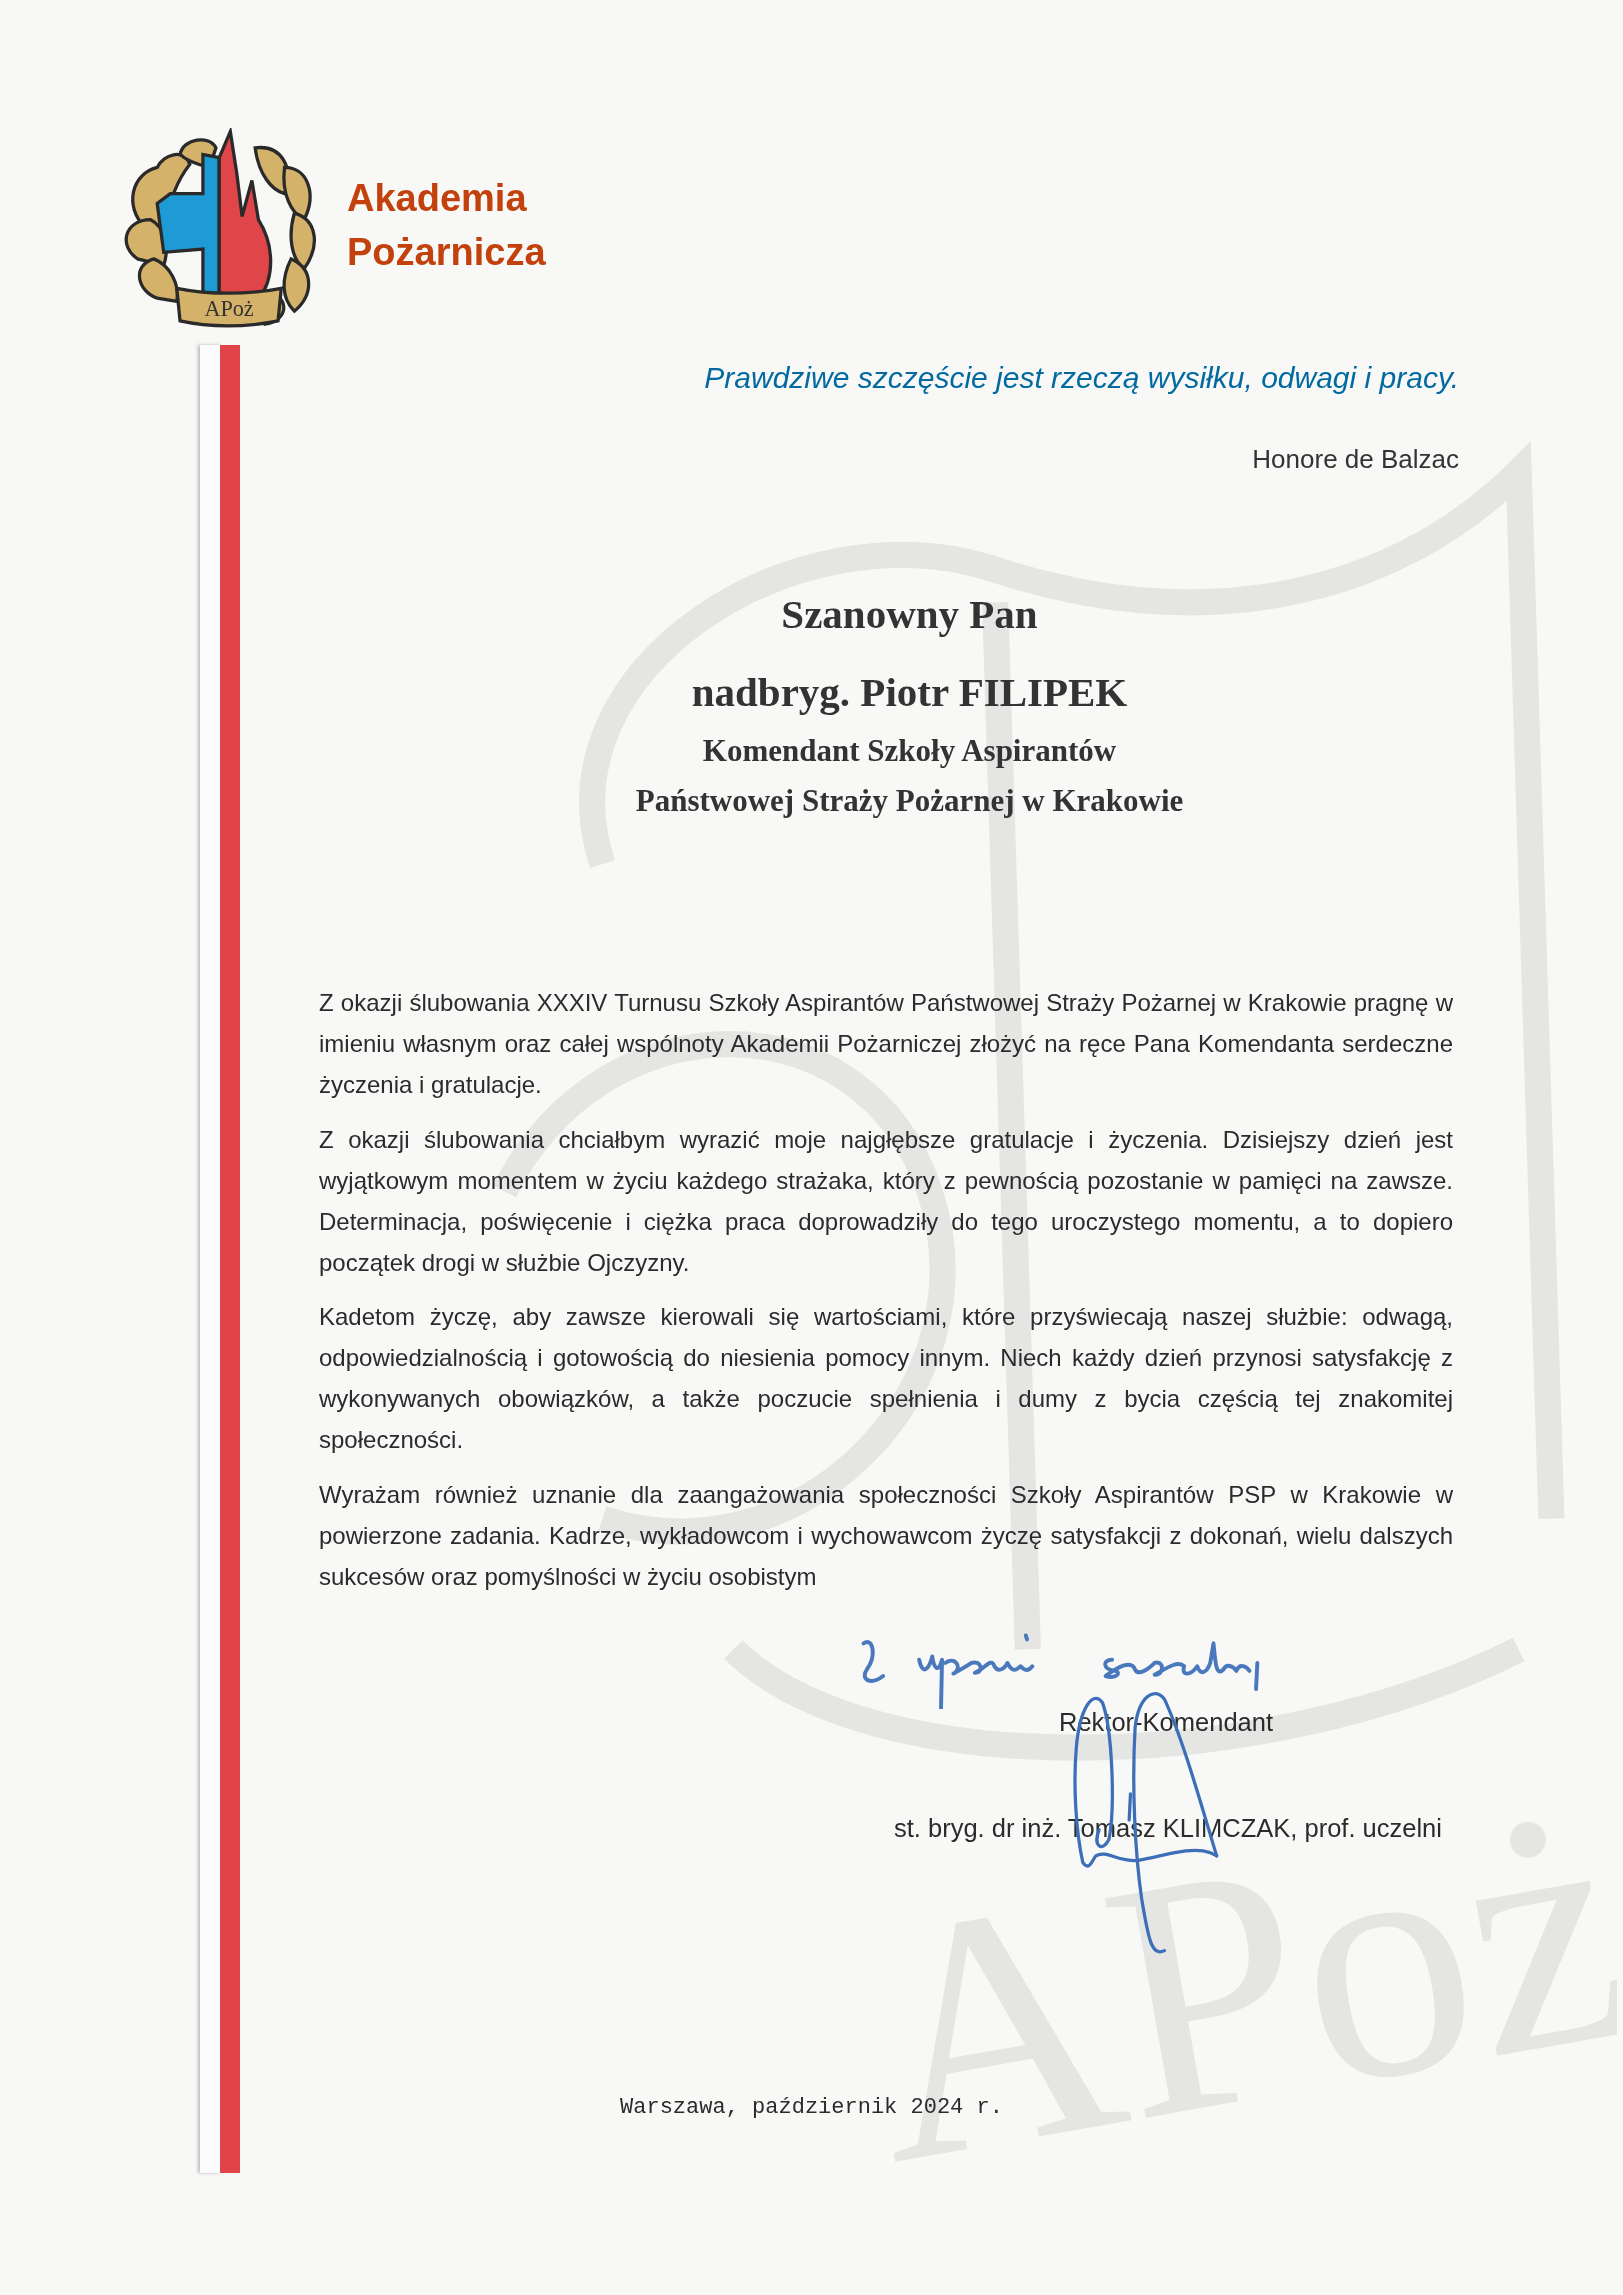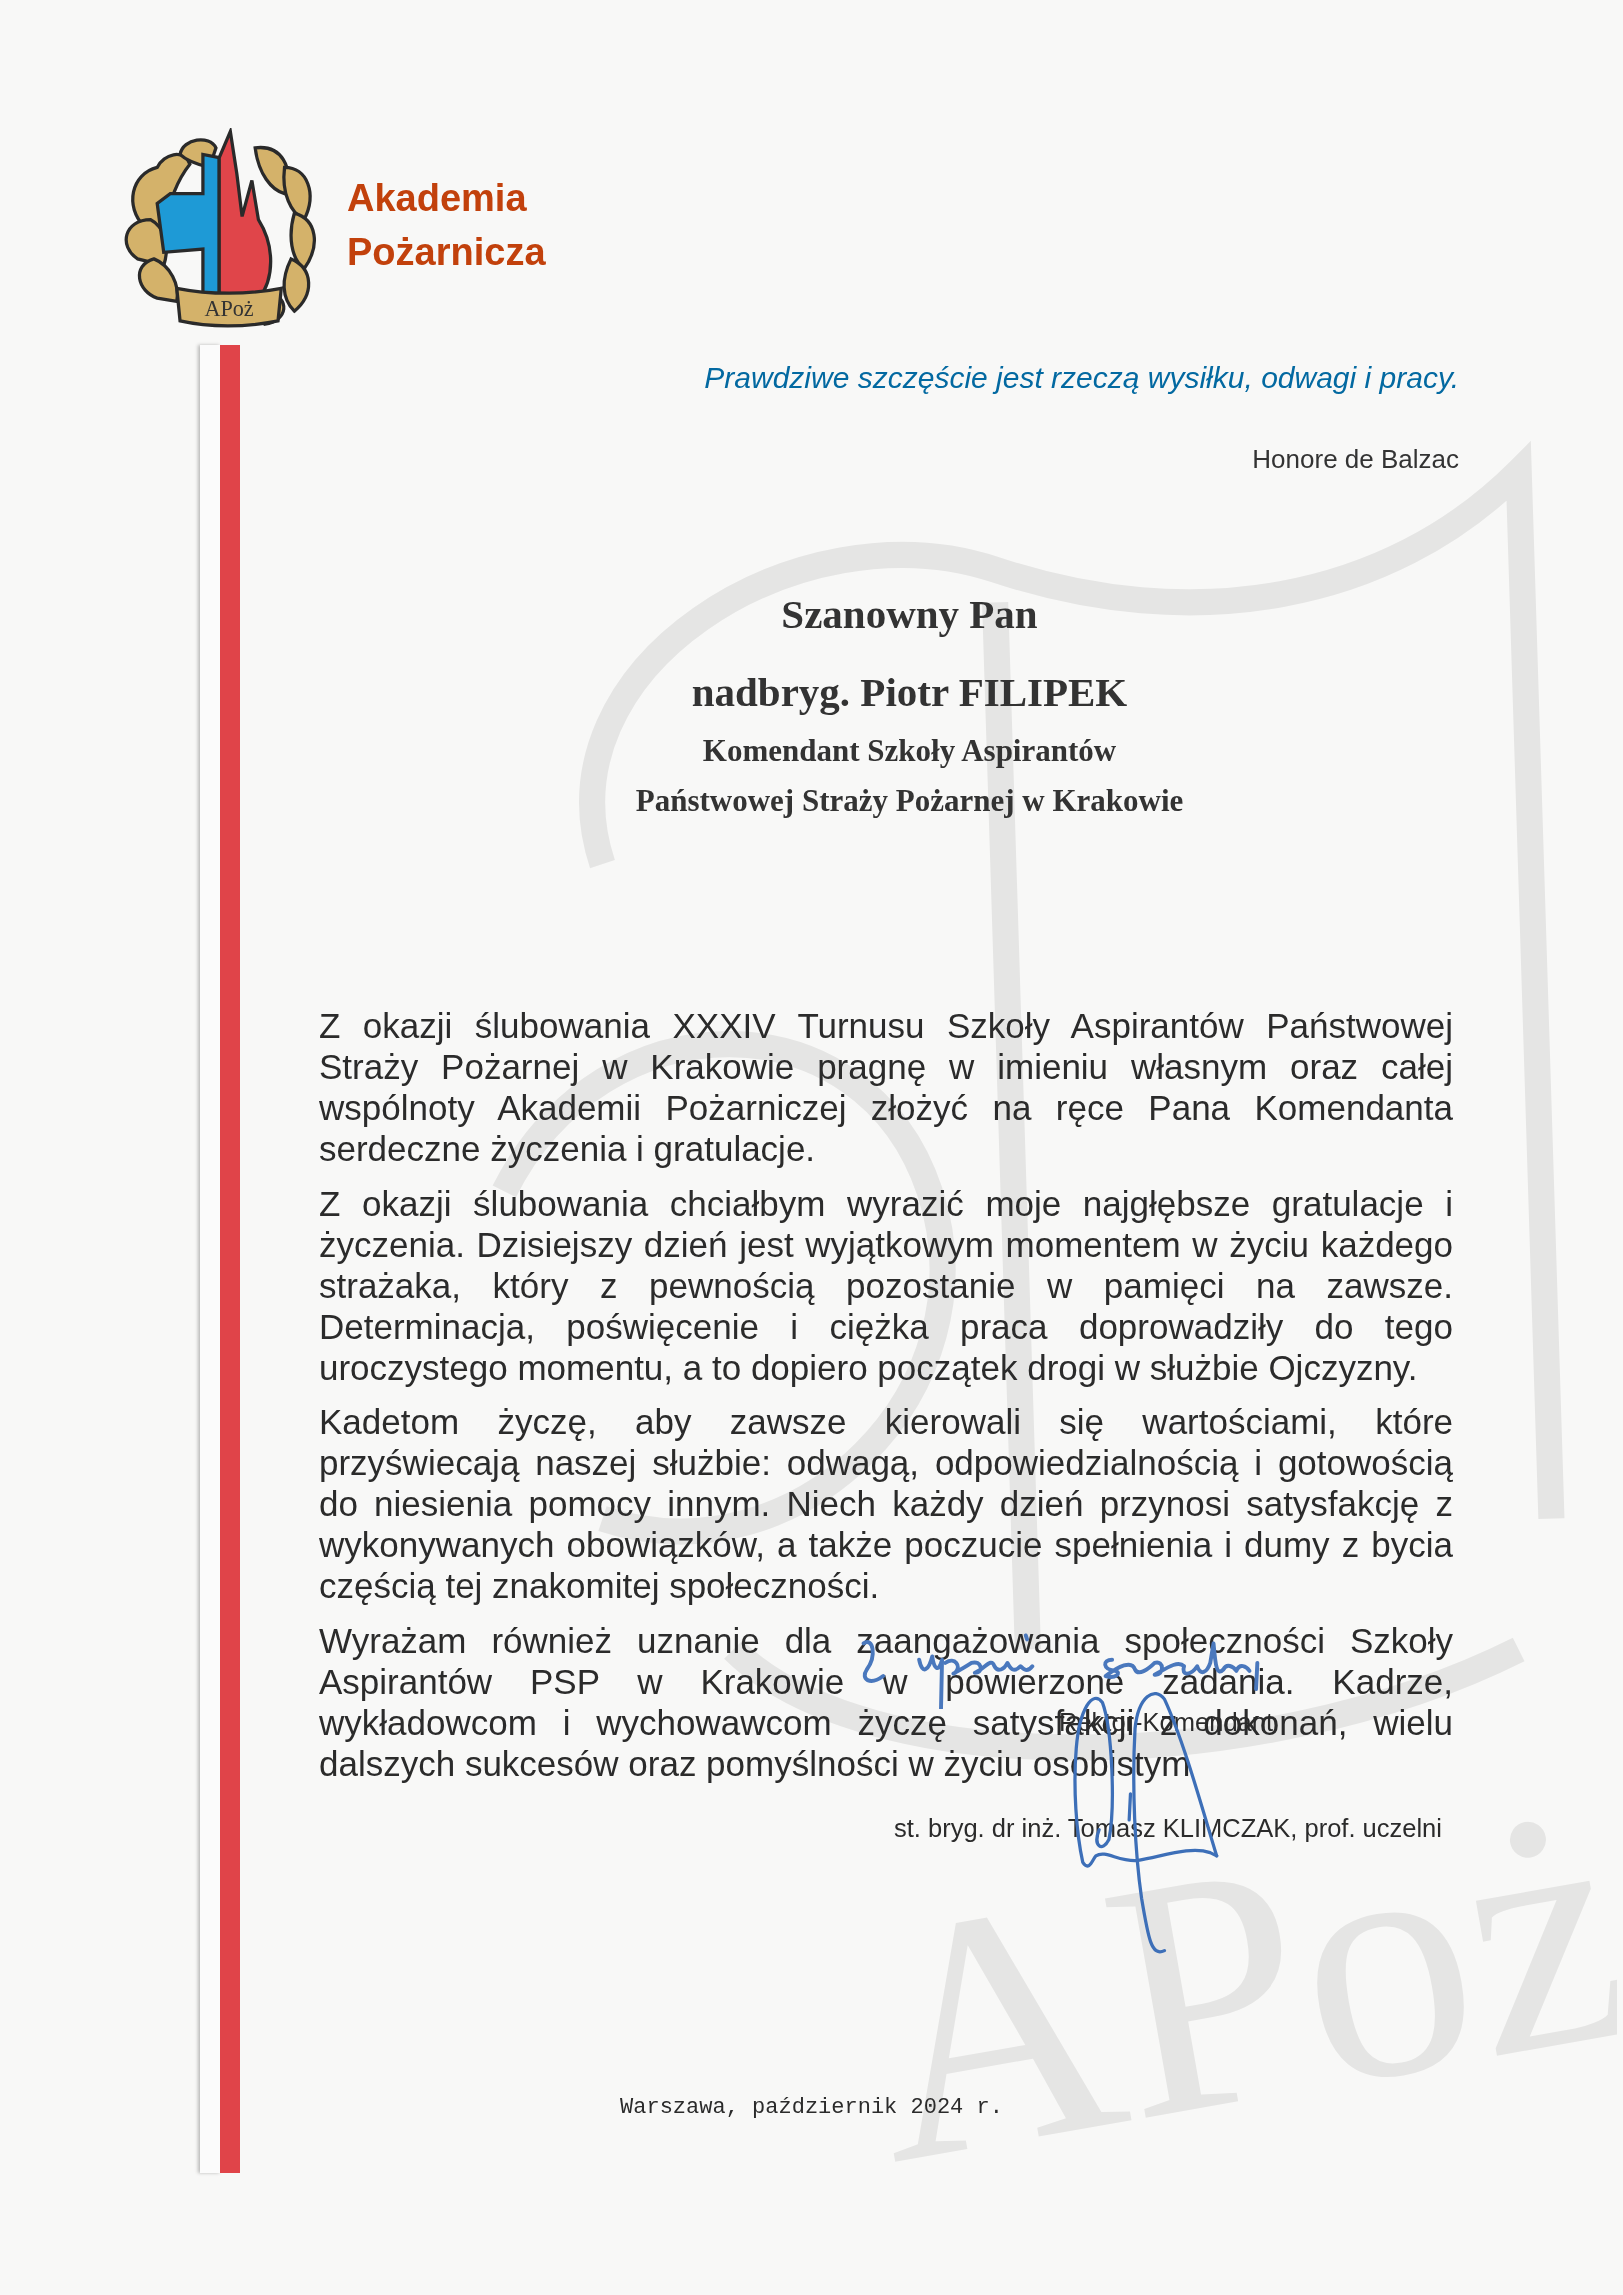--- a/index.html
+++ b/index.html
@@ -46,21 +46,21 @@
   }
   
   .addressee { position: absolute; left: 458px; width: 903px; text-align: center; font-weight: bold; color: #333; font-family: Liberation Serif, serif; }
   .addr-1 { top: 590px; font-size: 41px; }
   .addr-2 { top: 668px; font-size: 41px; }
   .addr-3 { top: 733px; font-size: 31px; }
   .addr-4 { top: 783px; font-size: 31px; }
   
   .body-text {
     position: absolute; left: 319px; top: 982px; width: 1134px;
-    font-size: 35px; line-height: 41px; color: #2b2b2b; margin-top: 23px;
+    font-size: 24px; line-height: 41px; color: #2b2b2b;
   }
   .body-text p { margin: 0 0 13.7px 0; text-align: justify; }
   
   .closing-hand {
     position: absolute; left: 857px; top: 1630px; width: 628px; height: 79px;
   }
   .sig-title {
     position: absolute; left: 1059px; top: 1708px;
     font-size: 25.5px; color: #2b2b2b;
   }

